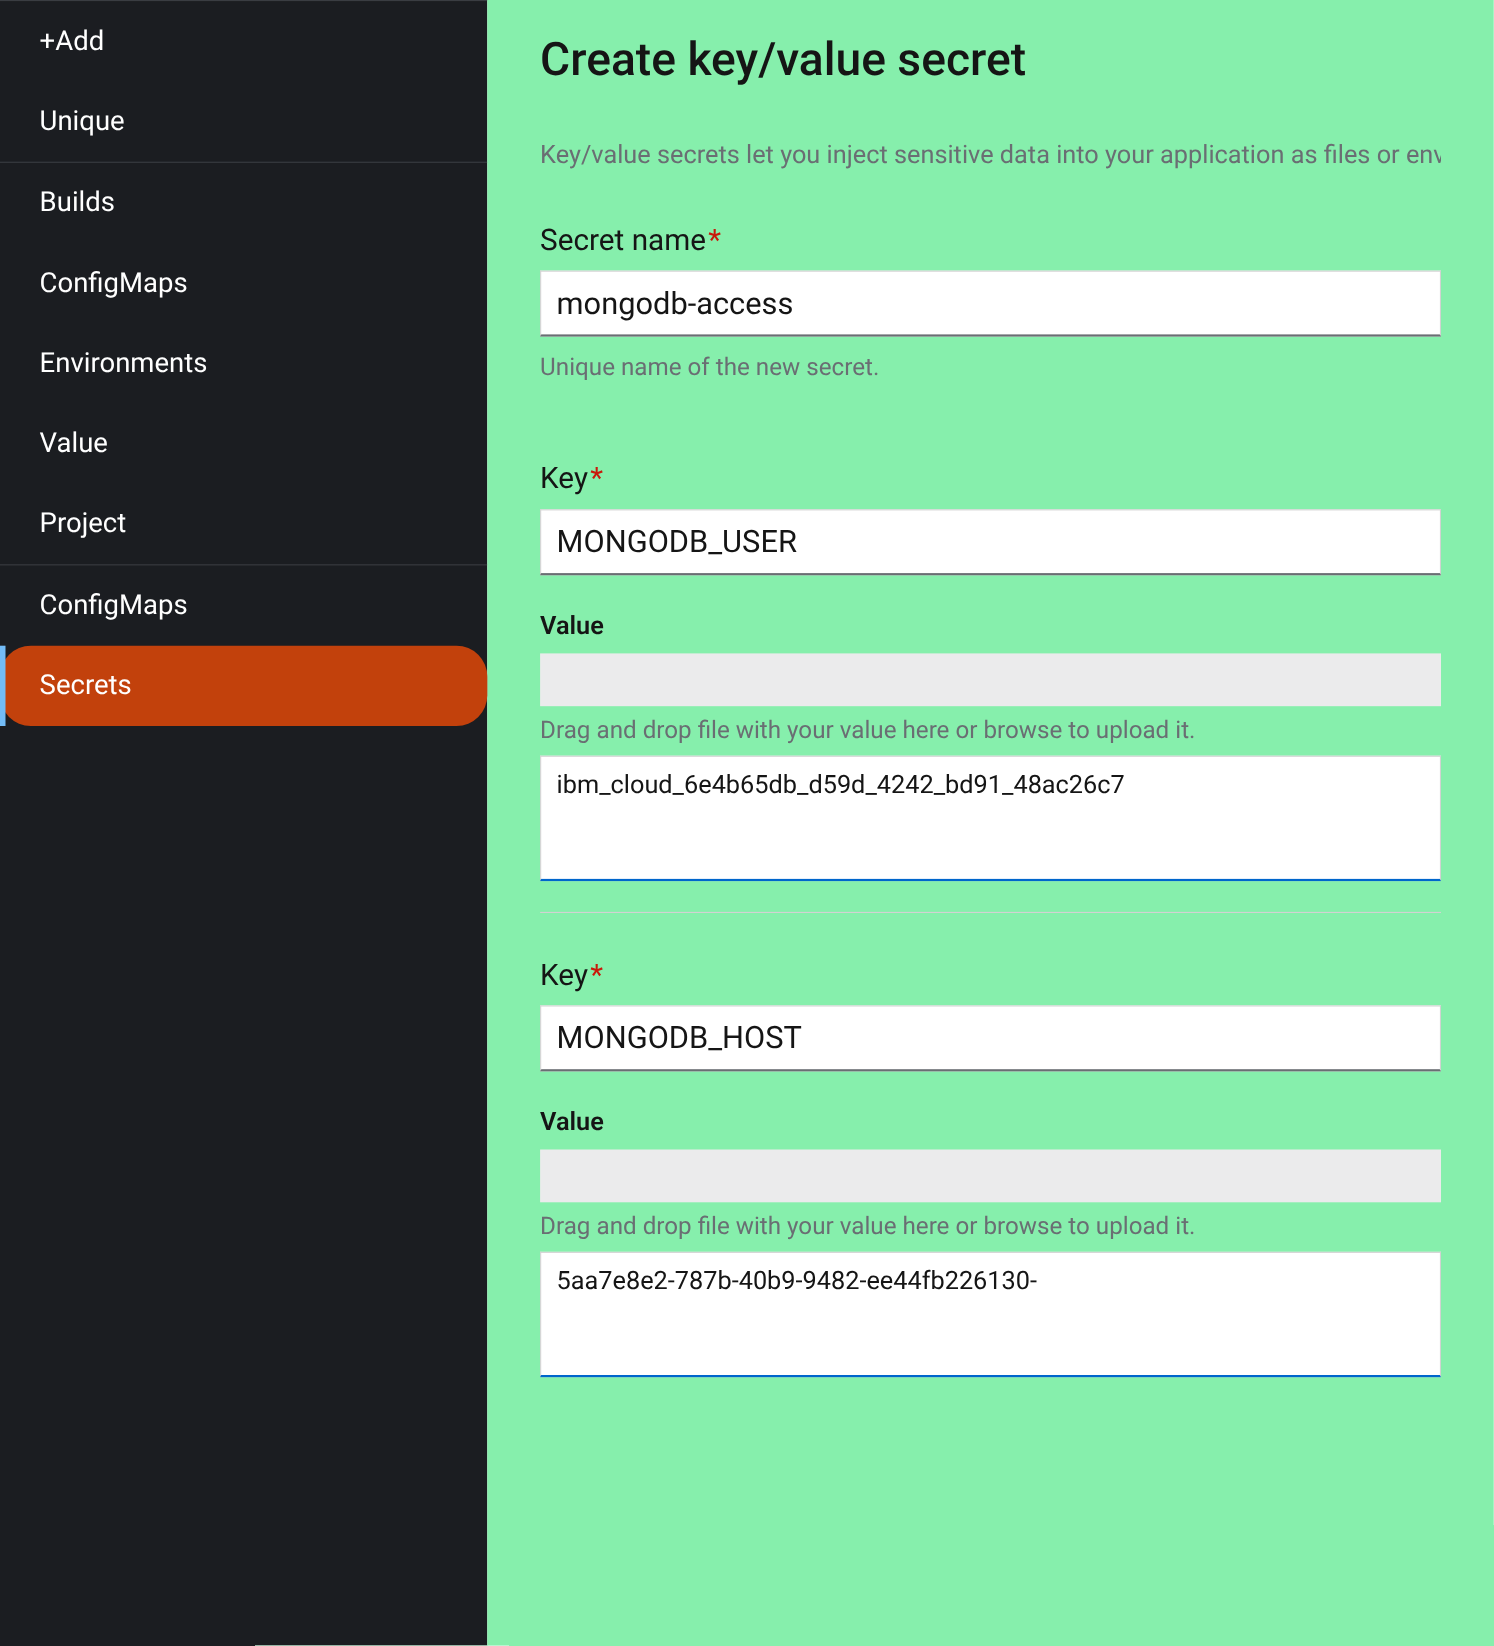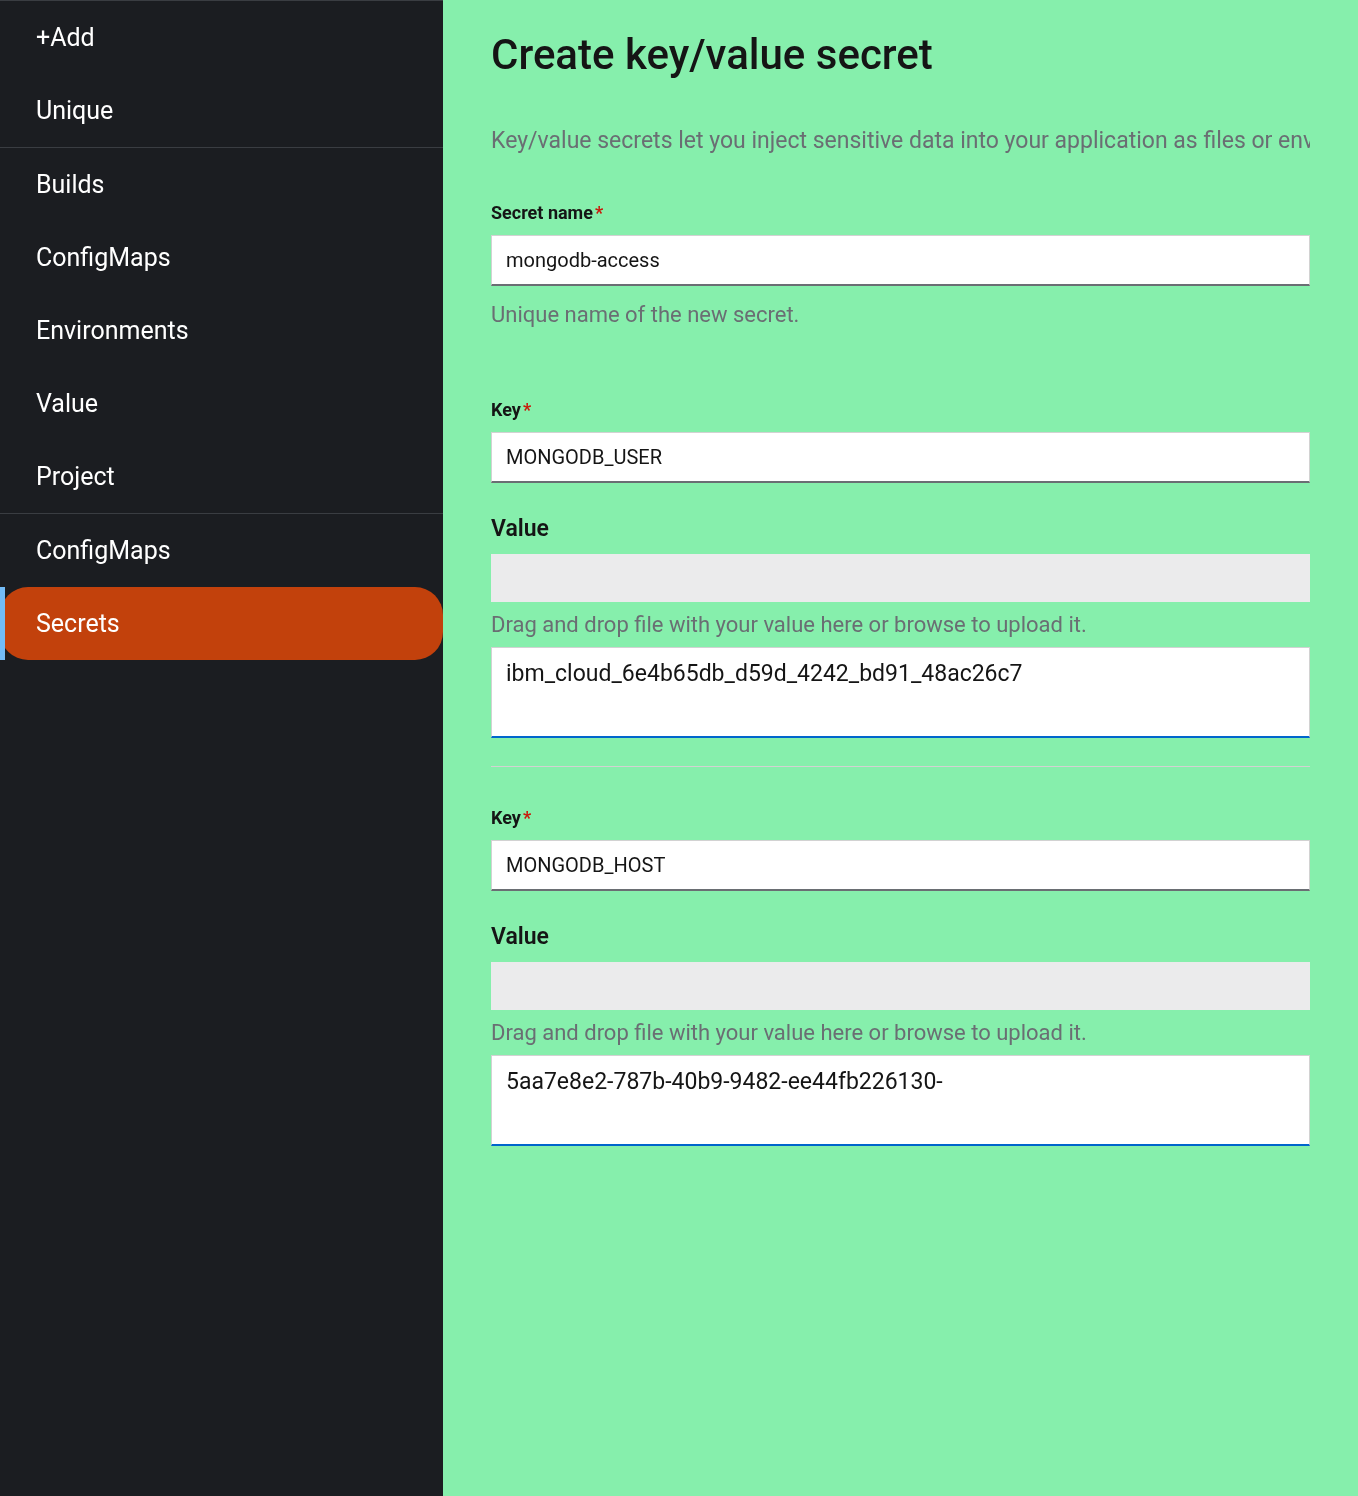--- a/index.html
+++ b/index.html
@@ -64,34 +64,34 @@
       font-size: 23px;
       color: #6a6e73;
       margin-bottom: 48px;
       white-space: nowrap;
       overflow: hidden;
     }
     .form-block {
       margin-bottom: 72px;
     }
     .form-label {
-      font-size: 18px;
-      font-weight: 700;
+      font-size: 27px;
+      font-weight: 400;
       color: #151515;
       margin-bottom: 12px;
       display: block;
     }
     .required-mark {
       color: #c9190b;
       margin-left: 2px;
     }
     .form-input {
       width: 100%;
       padding: 12px 14px;
-      font-size: 20px;
+      font-size: 28px;
       border: 1px solid #d2d2d2;
       border-bottom: 2px solid #6a6e73;
       background: #ffffff;
       font-family: inherit;
       color: #151515;
     }
     .form-help {
       font-size: 22px;
       color: #6a6e73;
       margin-top: 16px;
@@ -112,21 +112,21 @@
     }
     .value-textarea {
       width: 100%;
       padding: 12px 14px;
       font-size: 23px;
       border: 1px solid #d2d2d2;
       border-bottom: 2px solid #0066cc;
       background: #ffffff;
       font-family: inherit;
       resize: none;
-      height: 91px;
+      height: 114px;
       color: #151515;
     }
     .kv-block {
       margin-bottom: 40px;
       border-bottom: 1px solid #d2d2d2;
       padding-bottom: 24px;
     }
     .kv-block:last-child {
       border-bottom: none;
     }

